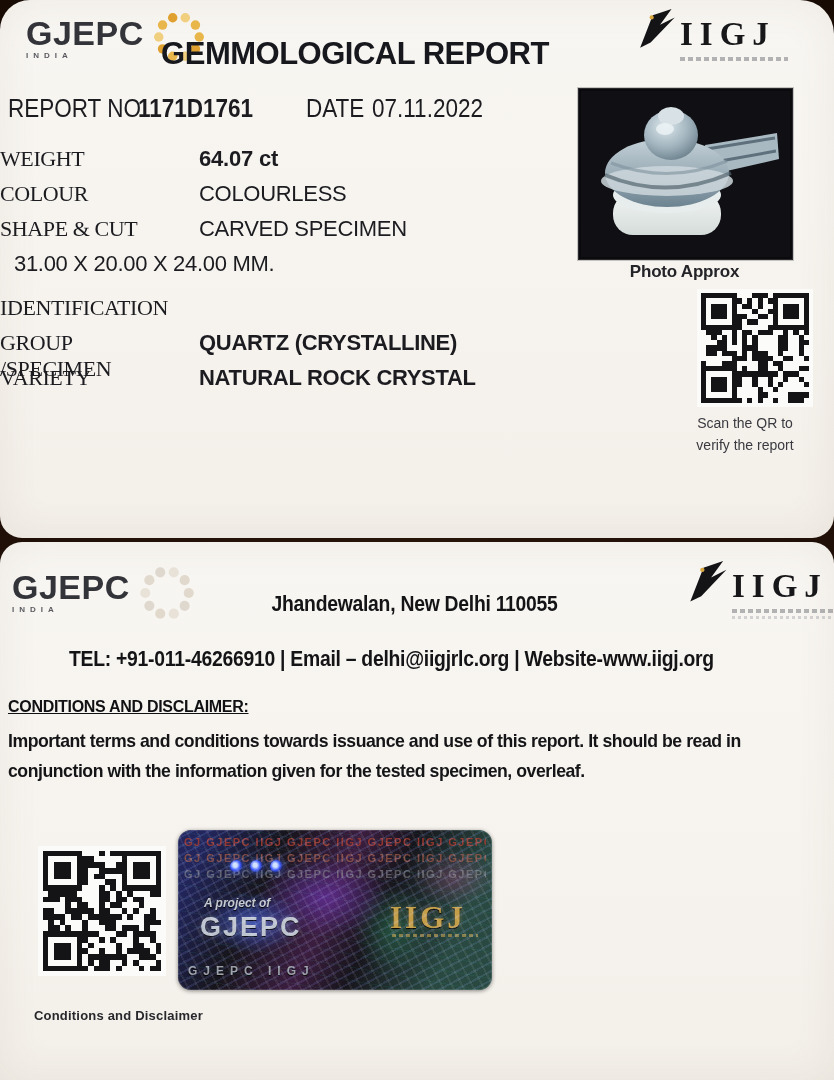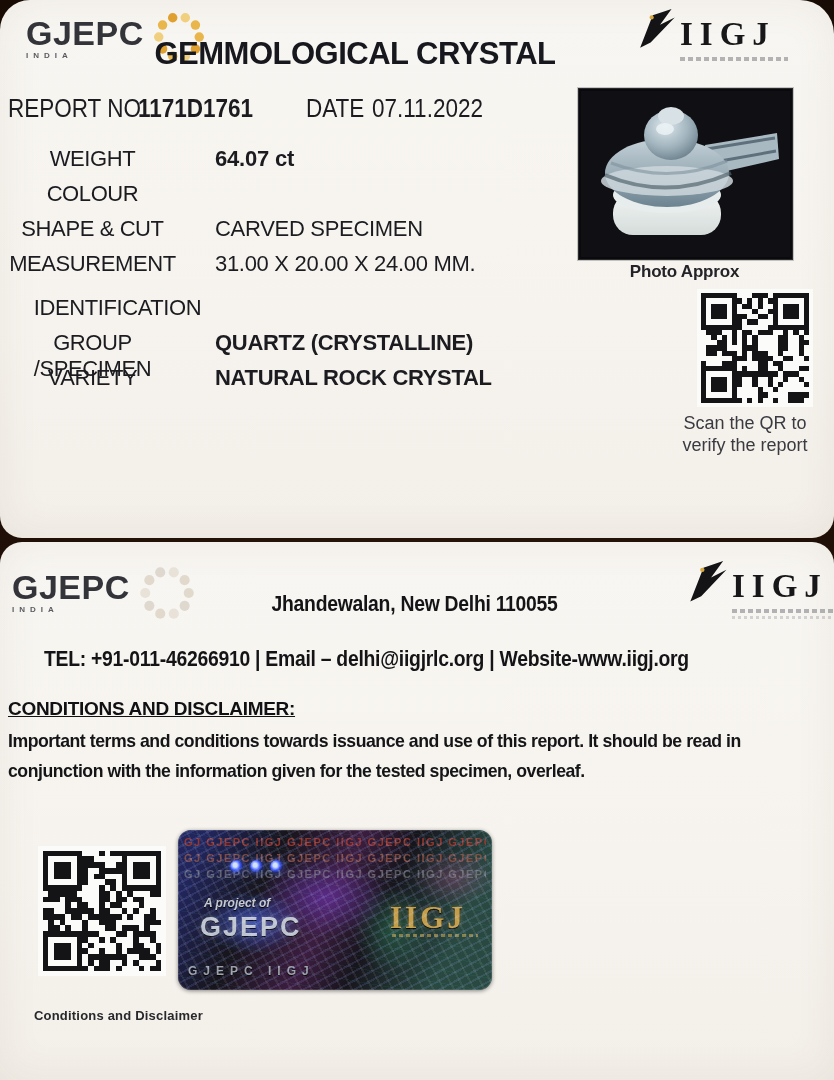--- a/index.html
+++ b/index.html
@@ -40,44 +40,44 @@
   .title{left:120px;top:36px;width:470px;text-align:center;
     font-size:31px;font-weight:700;letter-spacing:-.5px;color:#17171e;}
   .report-line{top:94px;left:0;width:560px;height:30px;font-size:25px;color:#1c1c20;text-align:center;}
   .rl-label{position:absolute;left:8px;}
   .rl-number{position:absolute;left:138px;font-weight:700;}
   .rl-datelabel{position:absolute;left:306px;}
   .rl-datevalue{position:absolute;left:372px;}
 
   .fields{top:146px;left:0;width:660px;}
   .frow{display:flex;align-items:baseline;height:35px;font-size:22px;color:#1b1b20;}
-  .frow.gap{margin-top:9px;padding-left:25px;}
-  .flabel{width:185px;text-align:center;letter-spacing:-.4px;flex:none;}
-  .fvalue{margin-left:30px;letter-spacing:-.3px;white-space:nowrap;text-align:center;}
+  .frow.gap{margin-top:9px;}
+  .flabel{width:185px;text-align:left;letter-spacing:-.4px;flex:none;font-family:Liberation Serif, serif;}
+  .fvalue{margin-left:14px;letter-spacing:-.3px;white-space:nowrap;text-align:center;}
   .v-bold{font-weight:700;}
   .v-semi{font-weight:700;letter-spacing:-.2px;}
 
   .photo-box{left:578px;top:88px;width:213px;height:170px;background:#0b0b0e;
     border:1px solid #2a2a2e;box-shadow:0 0 0 1px rgba(0,0,0,.2);}
   .photo-caption{left:578px;top:262px;width:213px;text-align:center;
     font-size:17px;font-weight:700;letter-spacing:-.2px;color:#232328;}
   .qr{background:#fbfbfa;}
   .qr svg{display:block;width:100%;height:100%;}
   .qr-front{left:697px;top:289px;width:116px;height:118px;}
   .qr-front-caption{left:660px;top:412px;width:170px;text-align:center;
-    font-size:18px;color:#3a3a40;line-height:22px;}
+    font-size:14px;color:#3a3a40;line-height:22px;}
 
   
   .lab-block{left:150px;top:42px;width:530px;text-align:center;color:#141417;}
   .lab-line1{font-size:21px;font-weight:700;letter-spacing:-.3px;}
   .lab-line1 .uline{text-decoration:underline;}
   .lab-line2{font-size:22px;font-weight:700;margin-top:7px;letter-spacing:-.3px;}
   .contact-line{left:0;top:104px;width:714px;text-align:center;
-    font-size:22px;font-weight:700;color:#141417;letter-spacing:-.3px;}
-  .disc-head{left:8px;top:156px;font-size:19px;font-weight:700;color:#111114;
+    font-size:22px;font-weight:700;color:#141417;letter-spacing:-.3px;padding-left:25px;}
+  .disc-head{left:8px;top:156px;font-size:16px;font-weight:700;color:#111114;
     text-decoration:underline;letter-spacing:-.3px;}
   .disc-body{left:8px;top:184px;width:884px;font-size:19px;font-weight:700;color:#151518;
     line-height:30px;letter-spacing:-.5px;transform:scaleX(.93);transform-origin:left top;}
   .qr-back{left:38px;top:304px;width:128px;height:130px;}
   .qr-back-caption{left:34px;top:466px;width:220px;font-size:13px;font-weight:700;
     color:#28282c;letter-spacing:.2px;}
 
   
   .hologram{left:178px;top:288px;width:314px;height:160px;border-radius:13px;overflow:hidden;
     background:
@@ -132,21 +132,21 @@
         <circle cx="18.4" cy="41.1" r="4.2" fill="#e8b64a"></circle>
       <circle cx="9.4" cy="34.6" r="4.2" fill="#dfa02f"></circle>
         <circle cx="6" cy="24" r="4.2" fill="#f0cf7e"></circle>
       <circle cx="9.4" cy="13.4" r="4.2" fill="#e8b64a"></circle>
         <circle cx="18.4" cy="6.9" r="4.2" fill="#dfa02f"></circle>
       <circle cx="29.6" cy="6.9" r="4.2" fill="#f0cf7e"></circle>
         <circle cx="38.6" cy="13.4" r="4.2" fill="#e8b64a"></circle>
     </svg>
   </div>
 
-  <div class="abs title">GEMMOLOGICAL CRYSTAL</div>
+  <div class="abs title">GEMMOLOGICAL REPORT</div>
 
   <div class="abs iigj-wrap" style="left:638px;top:8px;">
     <div class="iigj-row">
       <svg width="42" height="44" viewBox="0 0 40 42">
         <path d="M2 38 L14 7 L32 1 L21 16 L35 9 L12 33 Z" fill="#141417"></path>
         <circle cx="13" cy="9" r="2" fill="#d9a93f"></circle>
       </svg>
       <div>
         <div class="iigj-name">IIGJ</div>
         <div class="iigj-subbar" style="width:108px;"></div>
@@ -161,27 +161,27 @@
     <span class="rl-datevalue"><span class="cond">07.11.2022</span></span>
   </div>
 
   <div class="abs fields">
     <div class="frow">
       <div class="flabel">WEIGHT</div>
       <div class="fvalue v-semi">64.07 ct</div>
     </div>
     <div class="frow">
       <div class="flabel">COLOUR</div>
+      <div class="fvalue">COLOURLESS</div>
     </div>
     <div class="frow">
       <div class="flabel">SHAPE &amp; CUT</div>
       <div class="fvalue">CARVED SPECIMEN</div>
     </div>
     <div class="frow">
-      <div class="flabel">MEASUREMENT</div>
       <div class="fvalue">31.00 X 20.00 X 24.00 MM.</div>
     </div>
     <div class="frow gap">
       <div class="flabel">IDENTIFICATION</div>
       <div class="fvalue"></div>
     </div>
     <div class="frow">
       <div class="flabel">GROUP /SPECIMEN</div>
       <div class="fvalue v-bold">QUARTZ (CRYSTALLINE)</div>
     </div>

